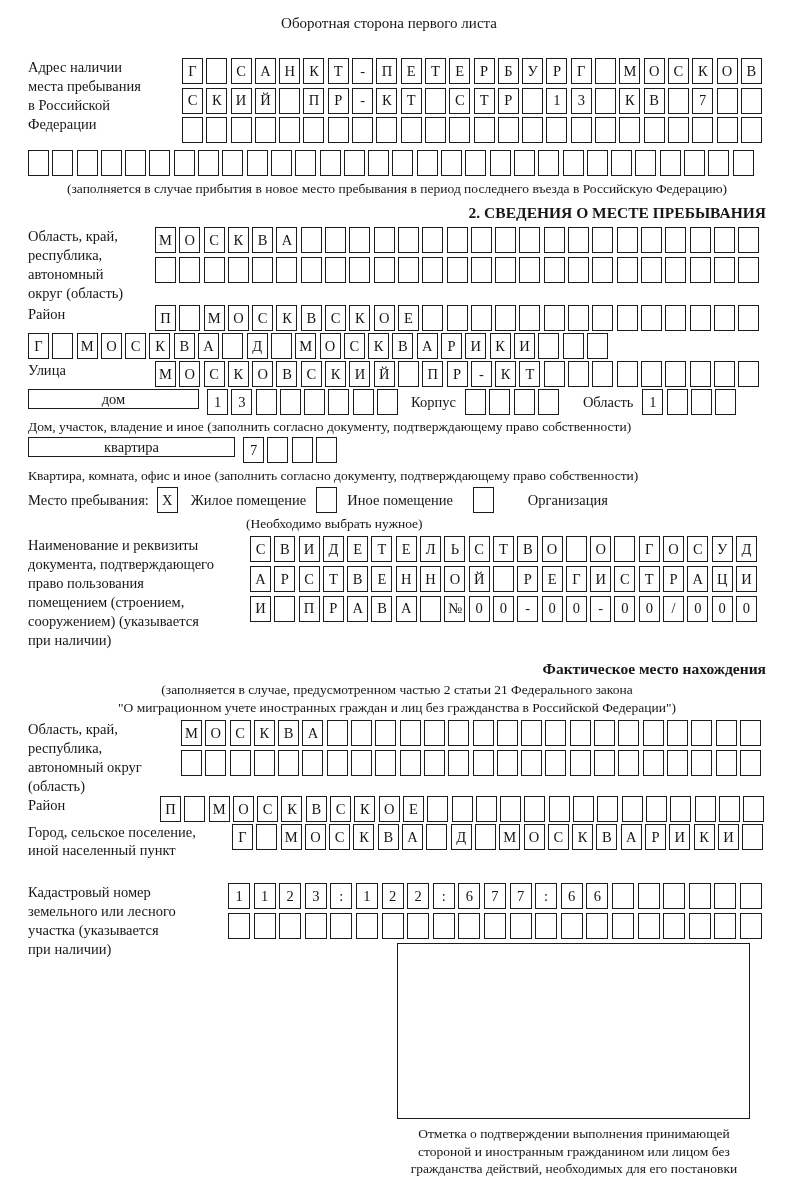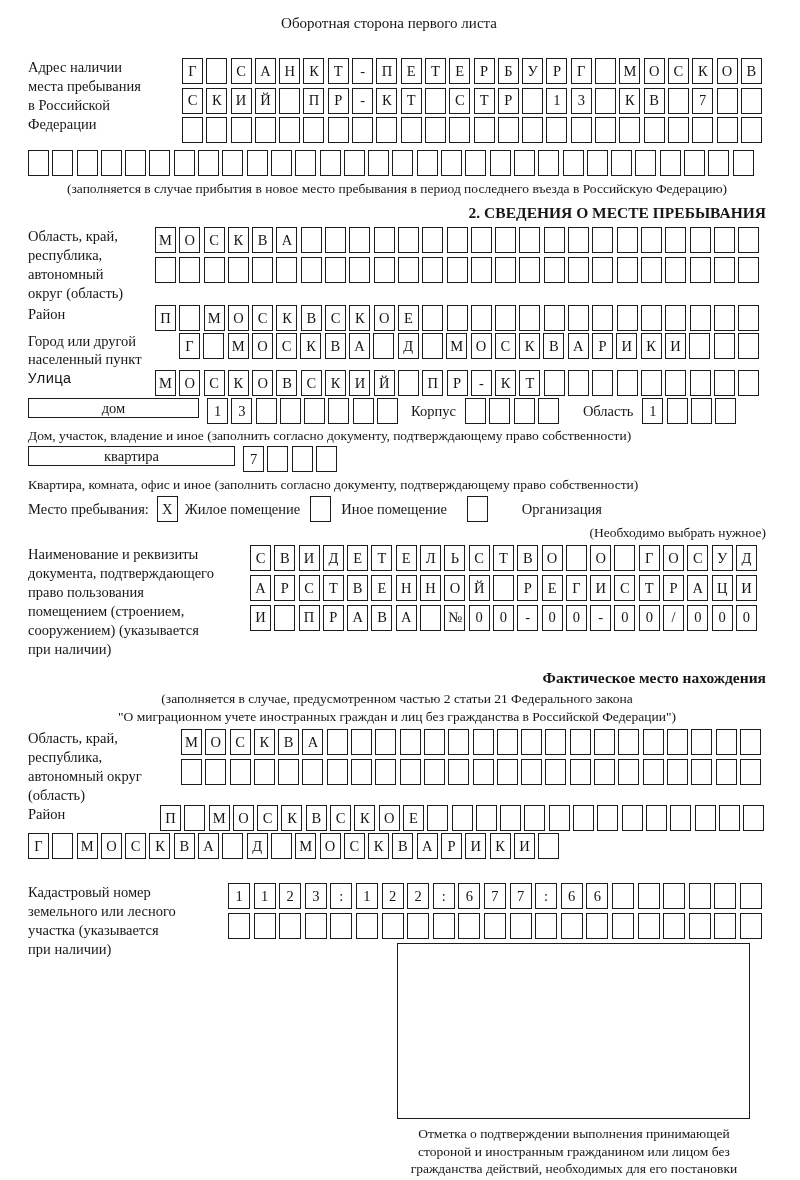--- a/index.html
+++ b/index.html
@@ -29,21 +29,21 @@
   .sec-title{font-weight:bold;font-size:15.5px;text-align:right;line-height:21px;}
   .widebox{
     box-sizing:border-box;height:20px;border:1.6px solid #1c1c1c;
     display:inline-flex;align-items:center;justify-content:center;
     flex:0 0 auto;font-size:14.5px;
   }
   .hrow{display:flex;align-items:flex-start;}
   .inline-label{line-height:26px;flex:0 0 auto;}
   
   .w-prev{width:154px;}  .w-region{width:127px;} .w-city1{width:151px;}
-  .w-street{width:127px;font-family:Liberation Mono, monospace;} .w-doc{width:222px;}  .w-region2{width:153px;}
+  .w-street{width:127px;} .w-doc{width:222px;}  .w-region2{width:153px;}
   .w-district2{width:132px;} .w-city2{width:204px;} .w-cad{width:200px;}
   .stamp-box{
     box-sizing:border-box;width:353px;height:176px;border:1.6px solid #1c1c1c;
     margin-left:369px;margin-top:-16px;background:#fff;
   }
   .stamp-caption{
     width:440px;margin-left:326px;margin-top:6px;text-align:center;
     font-size:13.5px;line-height:17.5px;
   }
   .mt2{margin-top:2px;} .mt3{margin-top:3px;} .mt4{margin-top:4px;}
@@ -264,22 +264,20 @@
       <span class="cell"></span>
       <span class="cell"></span>
       <span class="cell"></span>
       <span class="cell"></span>
       <span class="cell"></span>
       <span class="cell"></span>
     </div>
 </div>
 
 <div class="field mt2">
-  <div class="label w-city1 lines" style="line-height:17.5px">Город или другой
-населенный пункт</div>
   <div class="boxes">
       <span class="cell">Г</span>
       <span class="cell"></span>
       <span class="cell">М</span>
       <span class="cell">О</span>
       <span class="cell">С</span>
       <span class="cell">К</span>
       <span class="cell">В</span>
       <span class="cell">А</span>
       <span class="cell"></span>
@@ -368,27 +366,27 @@
       <span class="cell"></span>
       <span class="cell"></span>
       <span class="cell"></span>
     </div>
 </div>
 <div class="note mt4">Квартира, комната, офис и иное (заполнить согласно документу, подтверждающему право собственности)</div>
 
 <div class="hrow mt3">
   <span class="inline-label">Место пребывания:</span>
   <span class="cell" style="margin-left:8px;">X</span>
-  <span class="inline-label" style="margin-left:7px;text-align:right;">Жилое помещение</span>
+  <span class="inline-label" style="margin-left:13px;text-align:right;">Жилое помещение</span>
   <span class="cell" style="margin-left:10px;"></span>
   <span class="inline-label" style="margin-left:10px;">Иное помещение</span>
   <span class="cell" style="margin-left:20px;"></span>
   <span class="inline-label" style="margin-left:34px;">Организация</span>
 </div>
-<div class="note" style="margin-left:218px;margin-top:2px;text-align:right;">(Необходимо выбрать нужное)</div>
+<div class="note" style="margin-left:218px;margin-top:2px;">(Необходимо выбрать нужное)</div>
 
 <div class="field mt4">
   <div class="label w-doc lines">Наименование и реквизиты
 документа, подтверждающего
 право пользования
 помещением (строением,
 сооружением) (указывается
 при наличии)</div>
   <div class="stack">
     <div class="boxes">
@@ -553,20 +551,22 @@
       <span class="cell"></span>
       <span class="cell"></span>
       <span class="cell"></span>
       <span class="cell"></span>
       <span class="cell"></span>
       <span class="cell"></span>
     </div>
 </div>
 
 <div class="field mt2">
+  <div class="label w-city2 lines" style="line-height:17.5px">Город, сельское поселение,
+иной населенный пункт</div>
   <div class="boxes">
       <span class="cell">Г</span>
       <span class="cell"></span>
       <span class="cell">М</span>
       <span class="cell">О</span>
       <span class="cell">С</span>
       <span class="cell">К</span>
       <span class="cell">В</span>
       <span class="cell">А</span>
       <span class="cell"></span>

